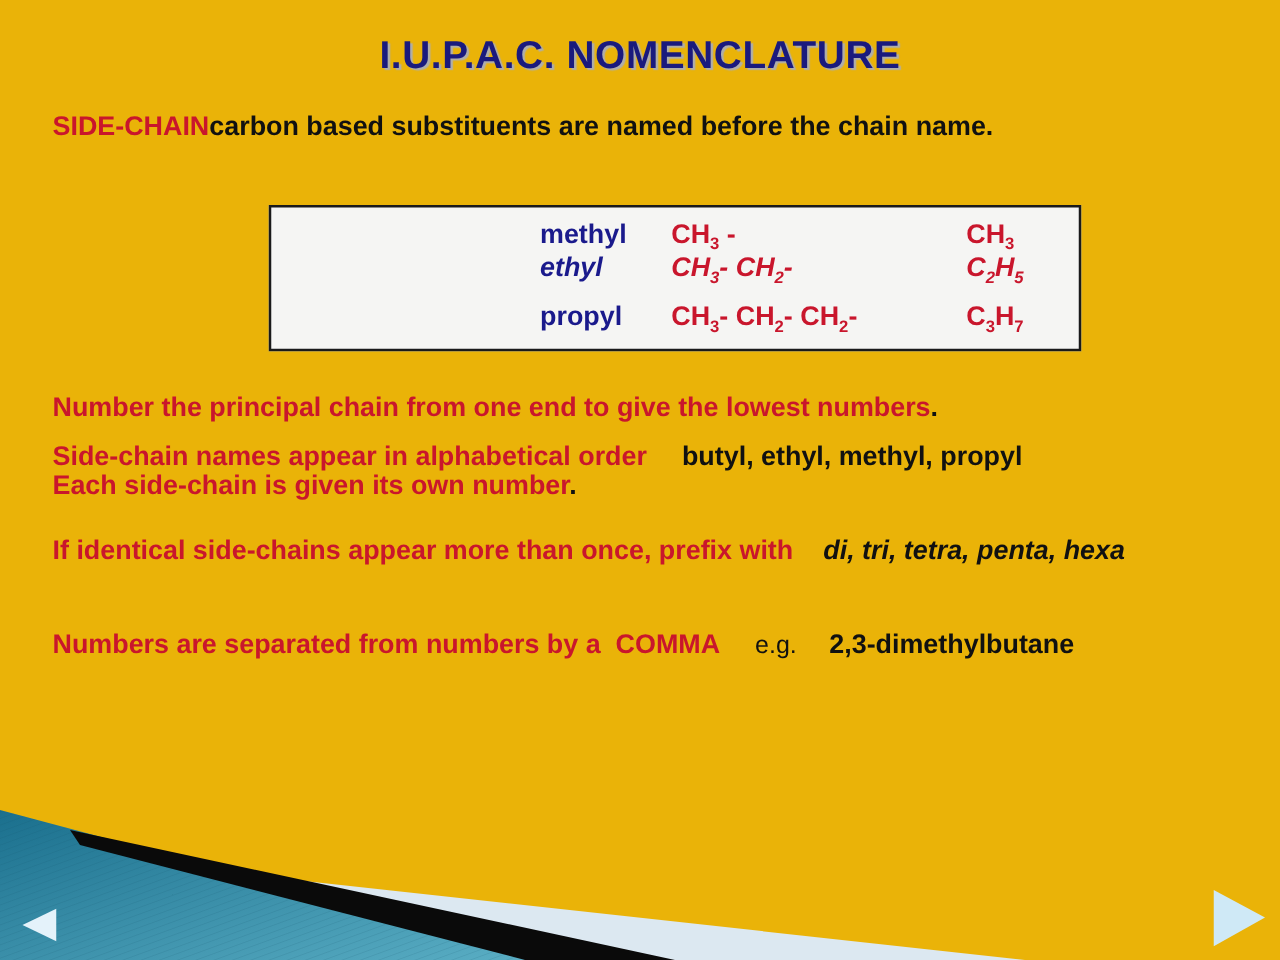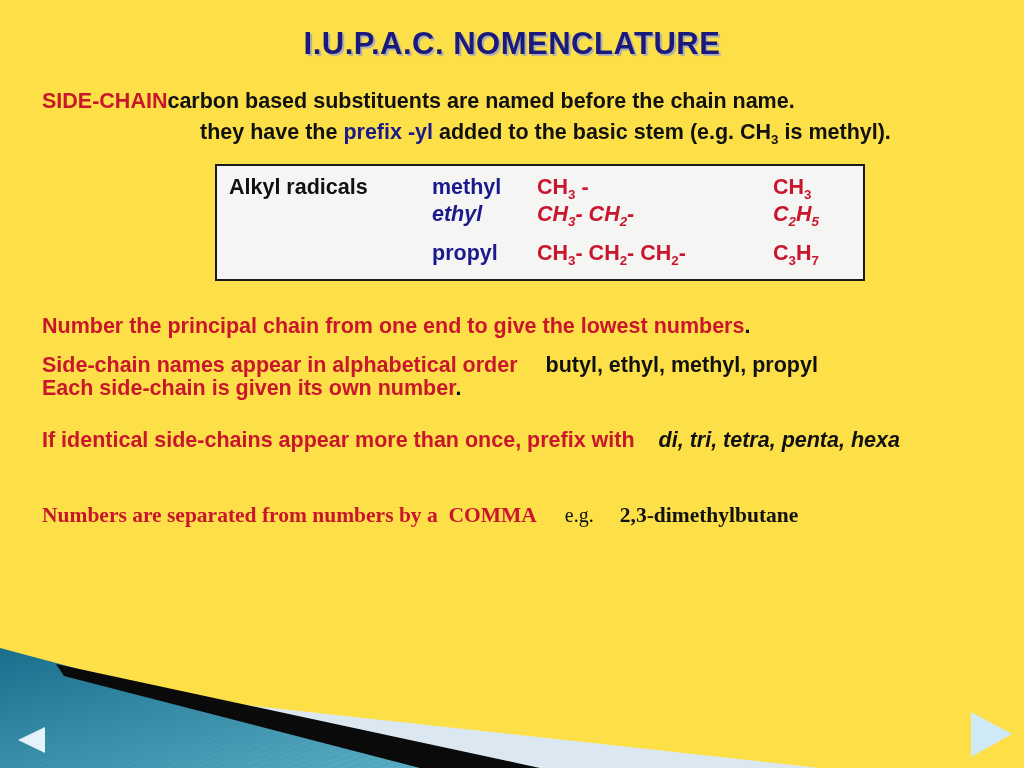--- a/index.html
+++ b/index.html
@@ -1,17 +1,17 @@
 <!DOCTYPE html>
 <html><head>
 <meta charset="utf-8">
 <style>
   html,body { margin:0; padding:0; background:#ffffff; }
   .slide {
-    position:relative; width:1024px; height:768px; background:#fde047;
+    position:relative; width:1024px; height:768px; background:#eab308;
     overflow:hidden; font-family:"Liberation Sans", sans-serif;
   }
   .title {
     position:absolute; top:26px; left:0; width:100%; text-align:center;
     font-size:31px; font-weight:bold; color:#1a1a7d; letter-spacing:0.5px;
     text-shadow:2px 2px 1px #aeaeae;
   }
   .textline { position:absolute; font-size:21.5px; font-weight:bold; color:#111111; white-space:nowrap; }
   .l1 { left:42px; top:89px; }
   .l1 .label { color:#c9162c; }
@@ -29,21 +29,21 @@
   .acol-name   { left:215px; color:#1a1a8c;text-align:right; }
   .acol-struct { left:320px; color:#c9162c; }
   .acol-form   { left:556px; color:#c9162c; }
   .arow-0 { top:9px; } .arow-1 { top:36px;font-style:italic; } .arow-2 { top:75px; }
 
   .rule { position:absolute; left:42px; font-size:21.5px; font-weight:bold; white-space:nowrap; }
   .rule .red  { color:#c9162c; }
   .rule .tail { color:#111111; }
   .rule .eg   { color:#111111; font-weight:normal; font-size:20px; }
   .r0 { top:314px; } .r1 { top:353px; } .r2 { top:376px;text-align:right; }
-  .r3 { top:428px; } .r4 { top:466px; } .r5 { top:503px;font-family:Liberation Serif, serif; }
+  .r3 { top:428px; } .r4 { top:466px; } .r5 { top:503px; }
   .r1 .tail { margin-left:28px; }
   .r3 .tail { margin-left:24px;font-style:italic; }
   .r4 .eg { margin-left:34px; } .r4 .tail { margin-left:30px; }
   .r5 .eg { margin-left:28px; } .r5 .tail { margin-left:26px; }
 
   .decor { position:absolute; left:0; top:0; width:1024px; height:768px; pointer-events:none; }
 
   .nav-arrow { position:absolute; width:0; height:0; cursor:pointer; }
   .nav-prev {
     left:18px; top:727px;
@@ -75,26 +75,22 @@
     <polygon points="0,648 450,768 0,768" fill="url(#tealGrad)"></polygon>
     <polygon points="0,648 450,768 0,768" fill="url(#hatch)"></polygon>
     <polygon points="56,664 540,768 420,768 64,676" fill="#0a0a0a"></polygon>
   </svg>
 
   <div class="title">I.U.P.A.C. NOMENCLATURE</div>
 
   <div class="textline l1">
     <span class="label">SIDE-CHAIN</span><span class="rest">carbon based substituents are named before the chain name.</span>
   </div>
-  <div class="textline l2">
-    <span>they have the </span><span class="navy">prefix -yl</span><span> added to the basic stem (e.g. CH<sub>3</sub> is methyl).</span>
-  </div>
 
   <div class="alkyl-box">
-    <span class="abox-header">Alkyl radicals</span>
 
     <span class="acol-name arow-0">methyl</span>
     <span class="acol-struct arow-0">CH<sub>3</sub> -</span>
     <span class="acol-form arow-0">CH<sub>3</sub></span>
 
     <span class="acol-name arow-1">ethyl</span>
     <span class="acol-struct arow-1">CH<sub>3</sub>- CH<sub>2</sub>-</span>
     <span class="acol-form arow-1">C<sub>2</sub>H<sub>5</sub></span>
 
     <span class="acol-name arow-2">propyl</span>

